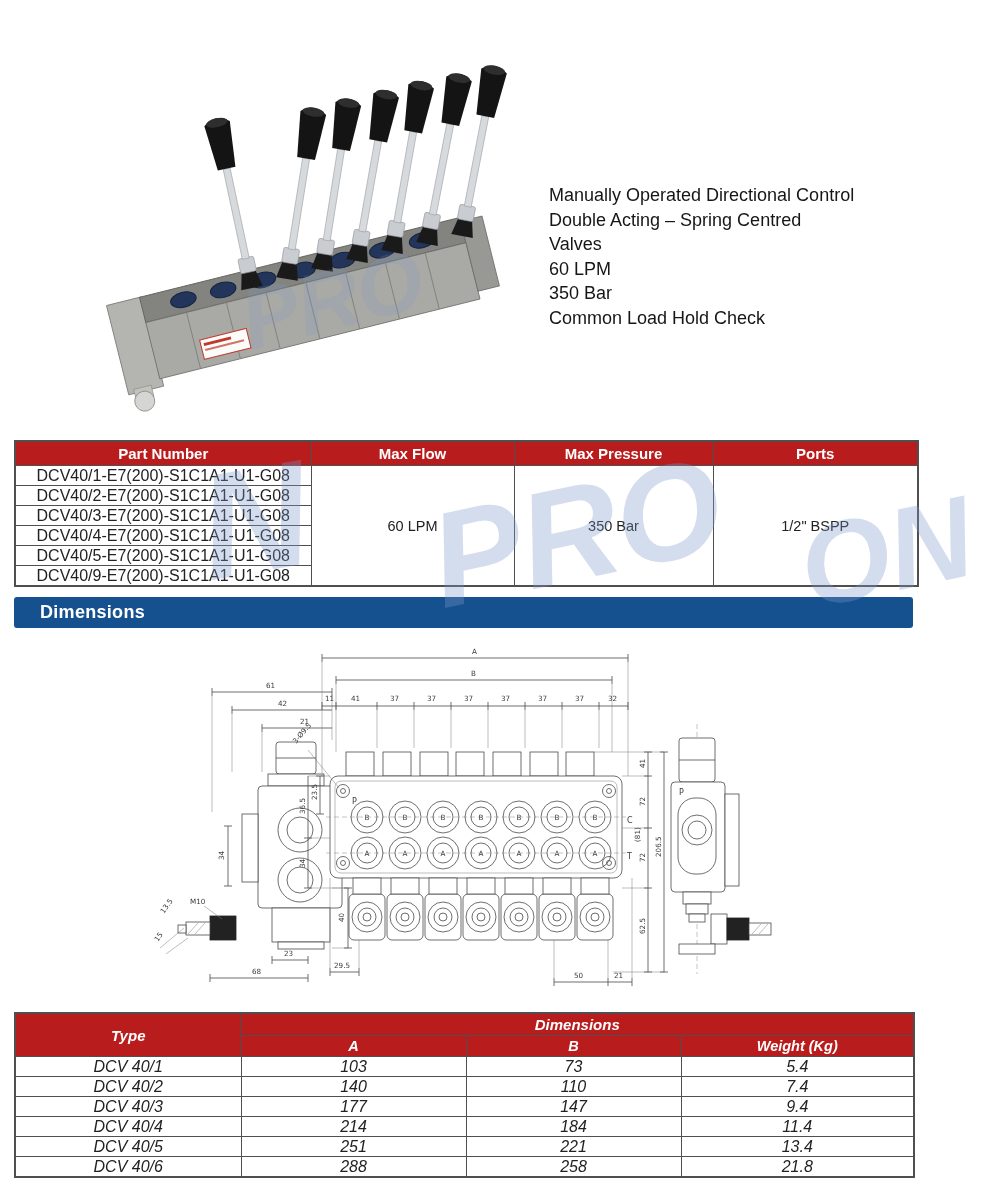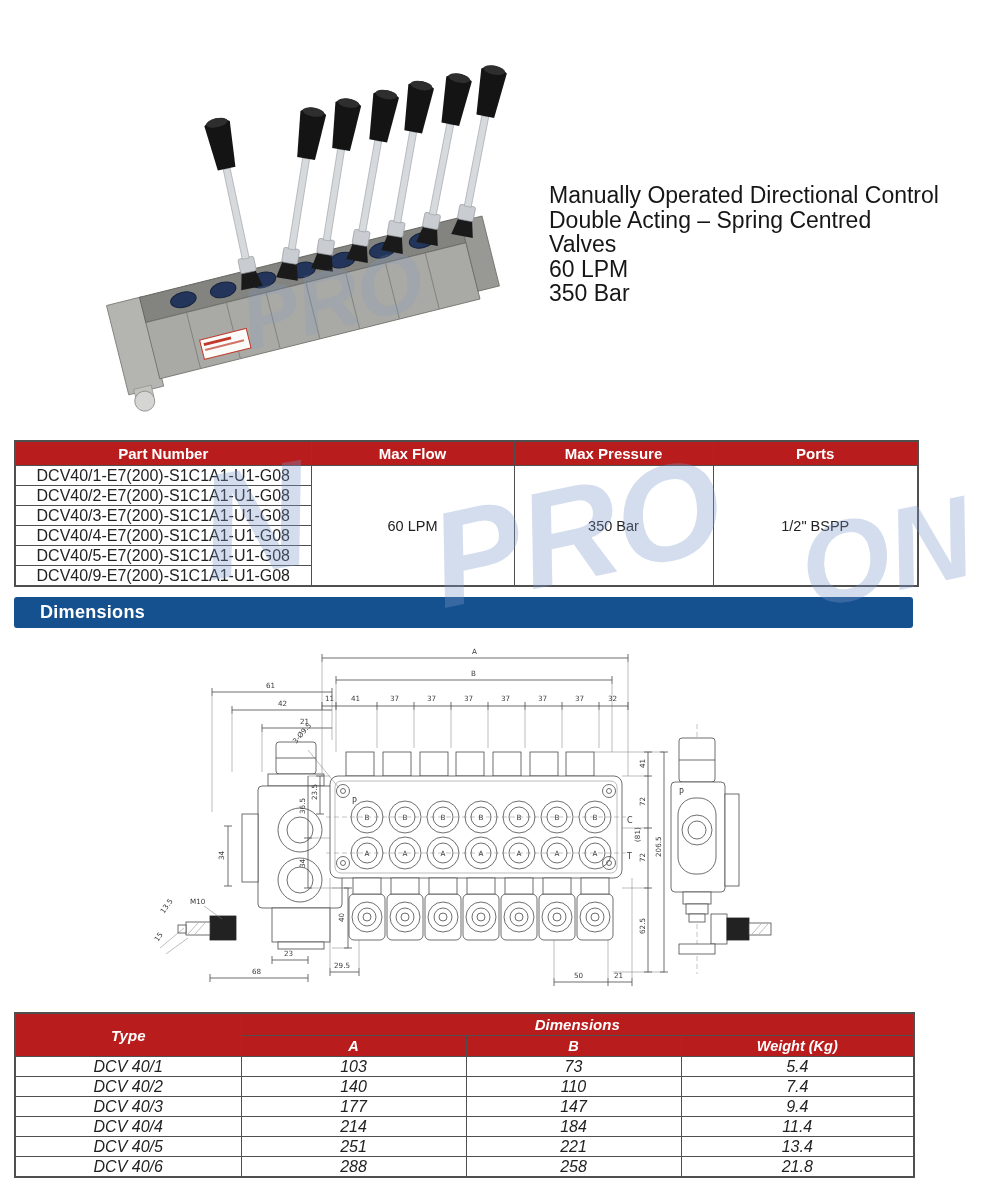--- a/index.html
+++ b/index.html
@@ -2,21 +2,21 @@
 <html><head>
 <meta charset="utf-8">
 <style>
   html,body{margin:0;padding:0;}
   body{
     width:1000px;height:1178px;position:relative;overflow:hidden;
     background:#ffffff;font-family:"Liberation Sans",sans-serif;color:#1a1a1a;
   }
   .abs{position:absolute;}
   
-  .desc{left:549px;top:183px;width:430px;font-size:23px;line-height:24.5px;color:#161616;}
+  .desc{left:549px;top:183px;width:430px;font-size:18px;line-height:24.5px;color:#161616;}
   
   table{border-collapse:collapse;table-layout:fixed;}
   .spec{left:14px;top:440px;width:903px;}
   .dimt{left:14px;top:1012px;width:899px;font-style:italic;}
   th,td{border:1px solid #4f4f4f;text-align:center;padding:0;overflow:hidden;white-space:nowrap;}
   table{border:2px solid #4f4f4f;}
   th{background:#b91c1c;color:#ffffff;font-weight:bold;font-size:15px;height:22px;}
   td{font-size:16px;height:19px;color:#222;}
   .spec th{height:23px;}
   .dimt .gh{height:21px;}
@@ -92,20 +92,21 @@
   <use href="#lever" transform="translate(362,176) rotate(11)"></use>
   <text x="150" y="290" font-size="85" font-weight="bold" font-style="italic" fill="rgba(126,154,200,0.22)" transform="rotate(-14 150 290)">PRO</text>
 </svg>
 
 <div class="abs desc">
   <div>Manually Operated Directional Control</div>
   <div>Double Acting – Spring Centred</div>
   <div>Valves</div>
   <div>60 LPM</div>
   <div>350 Bar</div>
+  <div>Common Load Hold Check</div>
 </div>
 
 <table class="abs spec">
   <colgroup>
       <col style="width:296px">
       <col style="width:203px">
       <col style="width:199px">
       <col style="width:205px">
     </colgroup>
   <tbody>

